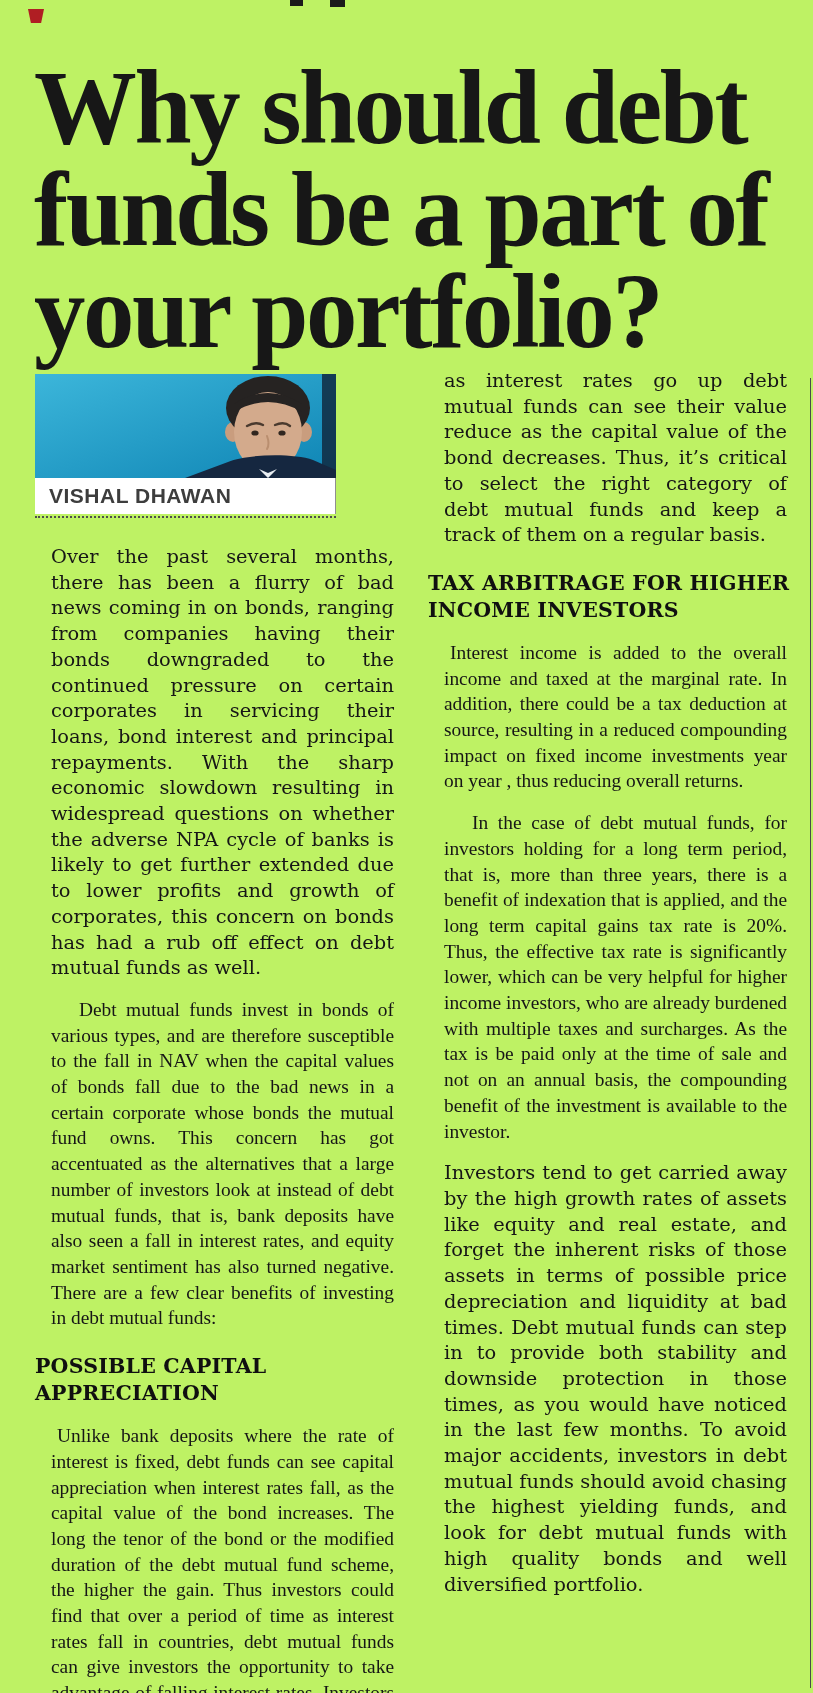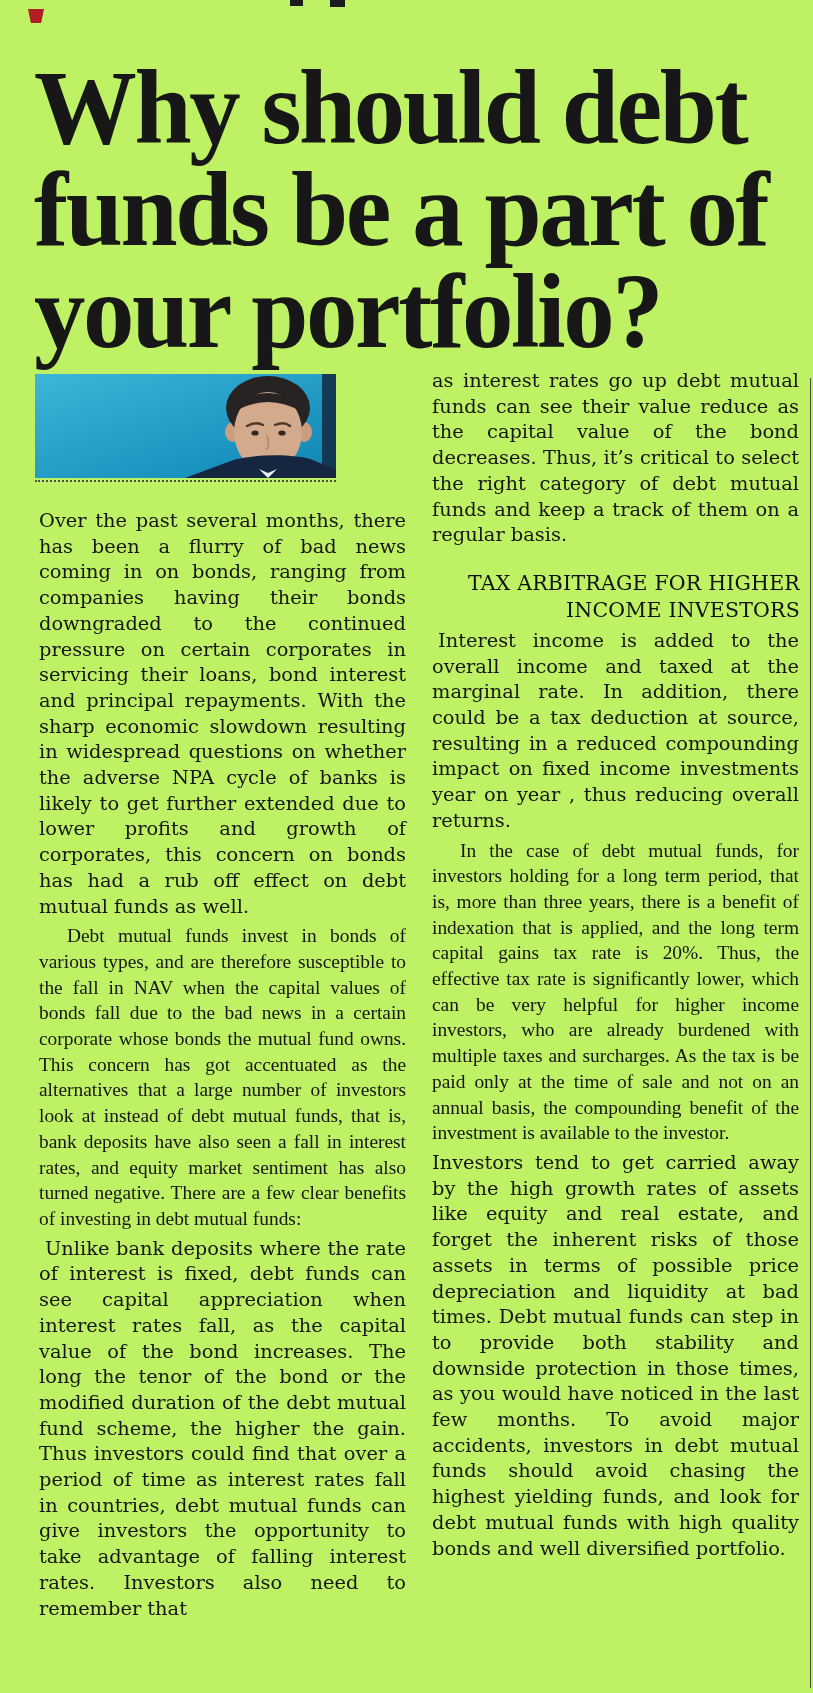--- a/index.html
+++ b/index.html
@@ -30,29 +30,29 @@
 
   .body-area{
     position:absolute;top:340px;left:35px;
     width:768px;display:flex;gap:18px;
   }
   .col{
     width:375px;flex:0 0 375px;
     font-size:19.4px;line-height:25.7px;
     text-align:justify;color:#161616;
   }
-  .col p{margin:4px;}
+  .col p{margin:16px;}
   .para-gap{margin-top:26px !important;}
   .indent{text-indent:28px;font-family:Liberation Serif, serif;}
-  .tiny-indent{text-indent:6px;}
+  .tiny-indent{text-indent:6px;font-family:Liberation Serif, serif;}
   .sec-head{
     margin:22px 0 3px 0;
-    font-weight:400;font-size:20.5px;line-height:27px;
+    font-weight:700;font-size:20.5px;line-height:27px;
     letter-spacing:.2px;color:#101010;
-    text-align:right;max-width:372px;
+    text-align:left;max-width:372px;
   }
 
   
   .photo-block{margin-top:34px;width:301px;border-bottom:2px dotted #4d4d4d;padding-bottom:2px;}
   .photo{display:block;width:301px;height:104px;}
   .caption{
     height:36px;display:flex;align-items:center;
     padding-left:14px;border-right:1px solid #8f8f8f;
     font-family:"Liberation Sans", sans-serif;
     font-weight:700;font-size:21px;letter-spacing:.5px;color:#3d3d3d;
@@ -104,24 +104,26 @@
             <ellipse cx="220" cy="59" rx="3.6" ry="2.6" fill="#30261f"></ellipse>
             <ellipse cx="247" cy="59" rx="3.6" ry="2.6" fill="#30261f"></ellipse>
             <path d="M232,62 q3,8 0,13" stroke="#b98e6f" stroke-width="2" fill="none" stroke-linecap="round"></path>
             <path d="M221,84 q12,7 25,0" stroke="#8d5f4a" stroke-width="2.6" fill="none" stroke-linecap="round"></path>
           </g>
           <g>
             <path d="M150,104 L193,88 C212,80 258,79 278,86 L301,96 L301,104 Z" fill="#152740"></path>
             <path d="M224,95 L233,104 L242,95 L233,99 Z" fill="#e9eef2"></path>
           </g>
         </svg>
+        <div class="caption">VISHAL DHAWAN</div>
       </div>
 
       <p class="para-gap">Over the past several months, there has been a flurry of bad news coming in on bonds, ranging from companies having their bonds downgraded to the continued pressure on certain corporates in servicing their loans, bond interest and principal repayments. With the sharp economic slowdown resulting in widespread questions on whether the adverse NPA cycle of banks is likely to get further extended due to lower profits and growth of corporates, this concern on bonds has had a rub off effect on debt mutual funds as well.</p>
       <p class="indent">Debt mutual funds invest in bonds of various types, and are therefore susceptible to the fall in NAV when the capital values of bonds fall due to the bad news in a certain corporate whose bonds the mutual fund owns. This concern has got accentuated as the alternatives that a large number of investors look at instead of debt mutual funds, that is, bank deposits have also seen a fall in interest rates, and equity market sentiment has also turned negative. There are a few clear benefits of investing in debt mutual funds:</p>
+      <h2 class="sec-head">POSSIBLE CAPITAL APPRECIATION</h2>
       <p class="tiny-indent">Unlike bank deposits where the rate of interest is fixed, debt funds can see capital appreciation when interest rates fall, as the capital value of the bond increases. The long the tenor of the bond or the modified duration of the debt mutual fund scheme, the higher the gain. Thus investors could find that over a period of time as interest rates fall in countries, debt mutual funds can give investors the opportunity to take advantage of falling interest rates. Investors also need to remember that</p>
     </div>
 
     <div class="col">
       <p style="margin-top:28px;">as interest rates go up debt mutual funds can see their value reduce as the capital value of the bond decreases. Thus, it’s critical to select the right category of debt mutual funds and keep a track of them on a regular basis.</p>
       <h2 class="sec-head">TAX ARBITRAGE FOR HIGHER INCOME INVESTORS</h2>
       <p class="tiny-indent">Interest income is added to the overall income and taxed at the marginal rate. In addition, there could be a tax deduction at source, resulting in a reduced compounding impact on fixed income investments year on year , thus reducing overall returns.</p>
       <p class="indent">In the case of debt mutual funds, for investors holding for a long term period, that is, more than three years, there is a benefit of indexation that is applied, and the long term capital gains tax rate is 20%. Thus, the effective tax rate is significantly lower, which can be very helpful for higher income investors, who are already burdened with multiple taxes and surcharges. As the tax is be paid only at the time of sale and not on an annual basis, the compounding benefit of the investment is available to the investor.</p>
       <p>Investors tend to get carried away by the high growth rates of assets like equity and real estate, and forget the inherent risks of those assets in terms of possible price depreciation and liquidity at bad times. Debt mutual funds can step in to provide both stability and downside protection in those times, as you would have noticed in the last few months. To avoid major accidents, investors in debt mutual funds should avoid chasing the highest yielding funds, and look for debt mutual funds with high quality bonds and well diversified portfolio.</p>
 

